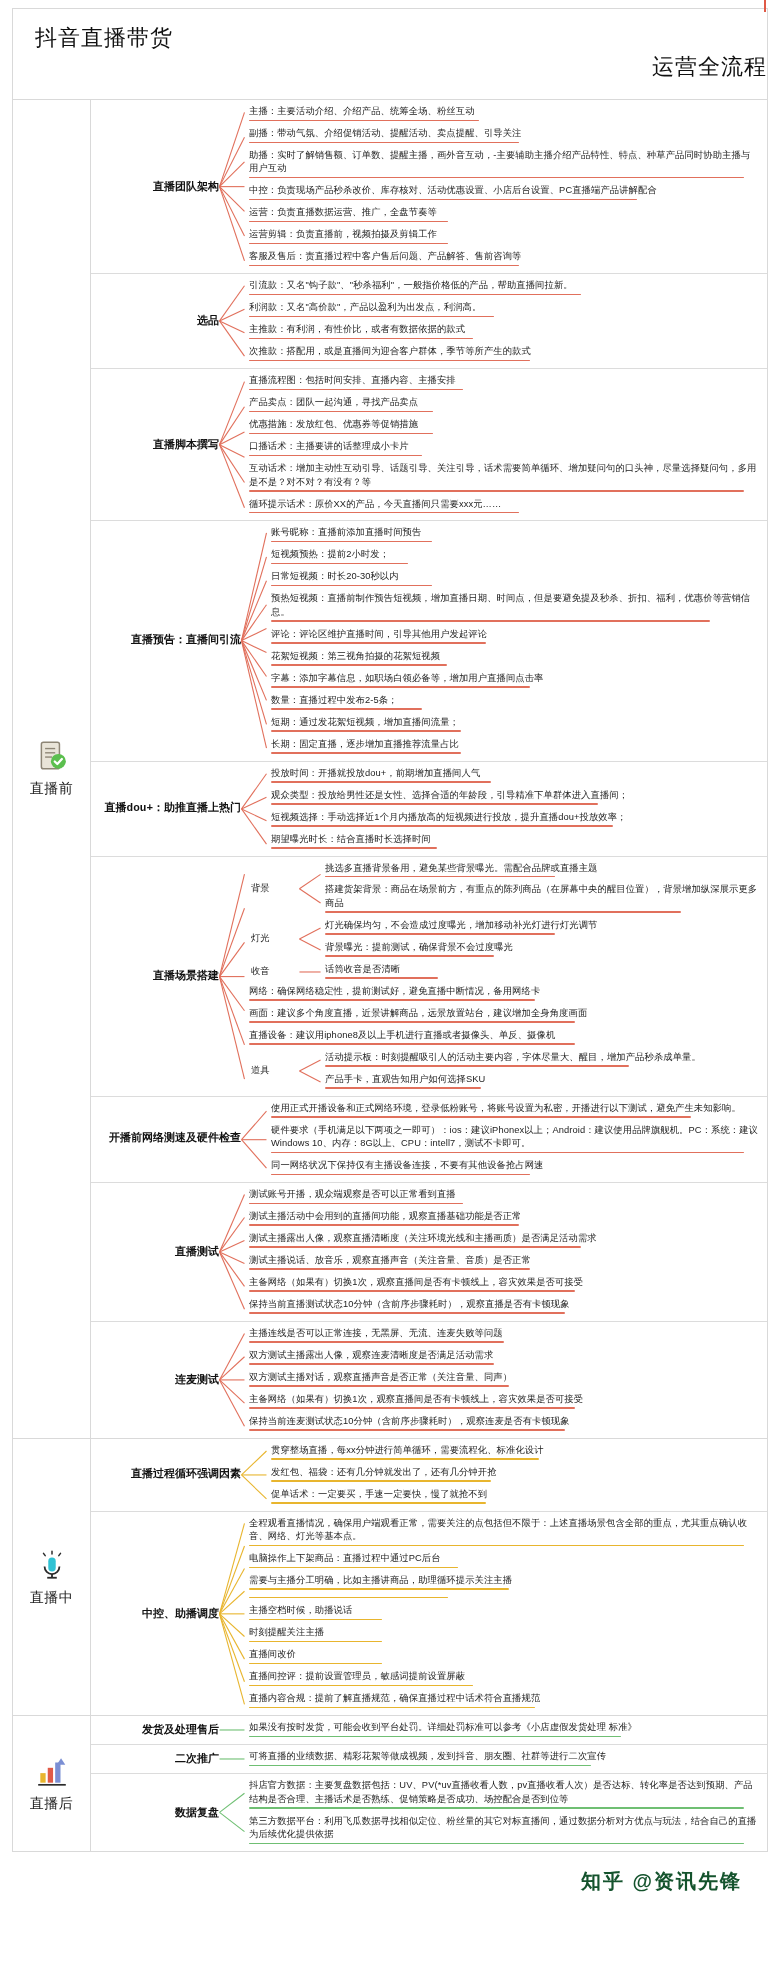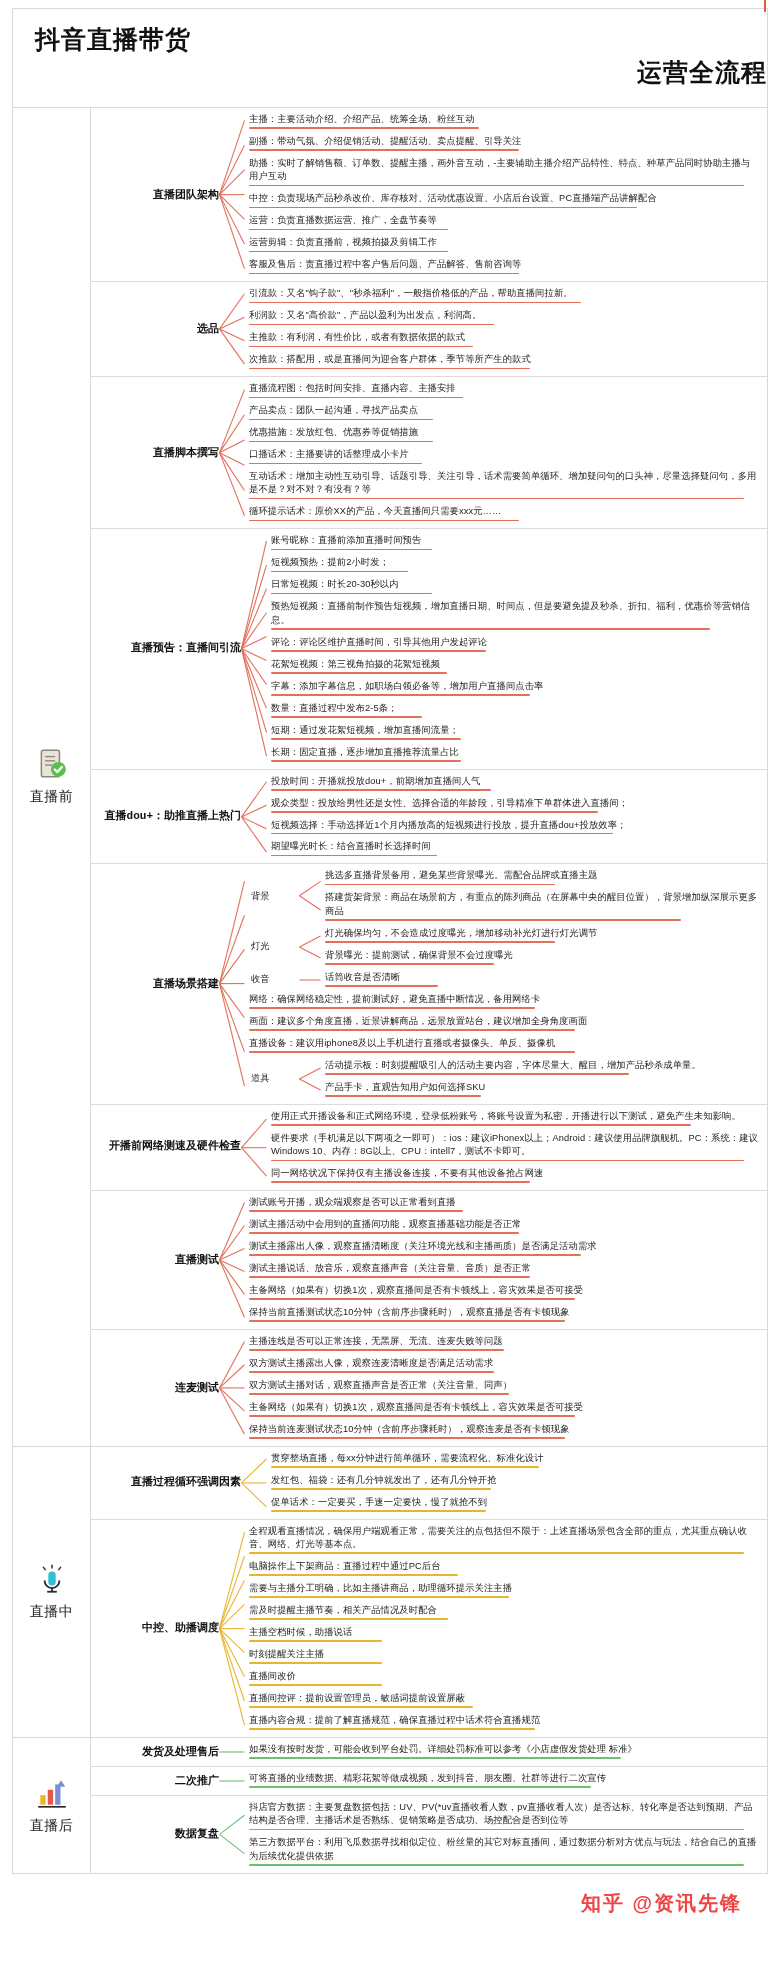--- a/index.html
+++ b/index.html
@@ -13,21 +13,21 @@
   }
   .page { width:780px; position:relative; padding: 8px 12px 4px 12px; }
 
   
   .top-marker{ position:absolute; right:14px; top:0; width:2px; height:12px; background:#e05a47; }
 
   .frame { border:1px solid #d9d9d9; border-bottom:none; }
 
   
   .title-box{ border-bottom:1px solid #d9d9d9; padding:14px 0 18px 22px; }
-  .title-line{ font-size:25px; font-weight:700; letter-spacing:1px; line-height:1.32; color:#111; }
+  .title-line{ font-size:22px; font-weight:400; letter-spacing:1px; line-height:1.32; color:#111; }
   .title-line.second{ padding-left:18px;text-align:right; }
 
   
   .phase{ display:flex; border-bottom:1px solid #d9d9d9; }
   .phase-label{
     width:78px; min-width:78px; border-right:1px solid #d9d9d9;
     display:flex; flex-direction:column; align-items:center; justify-content:center;
     padding:10px 2px; gap:7px;
   }
   .phase-icon{ width:34px; height:34px; display:block; }
@@ -59,21 +59,21 @@
   .subconnector svg{ position:absolute; inset:0; width:100%; height:100%; overflow:visible; }
   .subitems{ flex:1; min-width:0; }
 
   
   .c-red .underline{ background:#e1705c; }
   .c-yellow .underline{ background:#e8b52e; }
   .c-green .underline{ background:#6fbf73; }
 
   
   .watermark{ text-align:right; padding:16px 26px 10px 0; }
-  .wm-text{ font-size:20px; font-weight:700; color:#ef4444; letter-spacing:2px; }
+  .wm-text{ font-size:20px; font-weight:700; color:#14532d; letter-spacing:2px; }
 </style>
 </head>
 <body>
 
 <div class="page">
   <div class="top-marker"></div>
 
   <div class="frame">
 
     <div class="title-box">
@@ -551,21 +551,20 @@
                 </div>
                 <div class="item c-yellow">
                   <span class="item-text">电脑操作上下架商品：直播过程中通过PC后台</span>
                   <span class="underline" style="width: 41%;"></span>
                 </div>
                 <div class="item c-yellow">
                   <span class="item-text">需要与主播分工明确，比如主播讲商品，助理循环提示关注主播</span>
                   <span class="underline" style="width: 51%;"></span>
                 </div>
                 <div class="item c-yellow">
-                  <span class="item-text">需及时提醒主播节奏，相关产品情况及时配合</span>
                   <span class="underline" style="width: 39%;"></span>
                 </div>
                 <div class="item c-yellow">
                   <span class="item-text">主播空档时候，助播说话</span>
                   <span class="underline" style="width: 26%;"></span>
                 </div>
                 <div class="item c-yellow">
                   <span class="item-text">时刻提醒关注主播</span>
                   <span class="underline" style="width: 26%;"></span>
                 </div>

